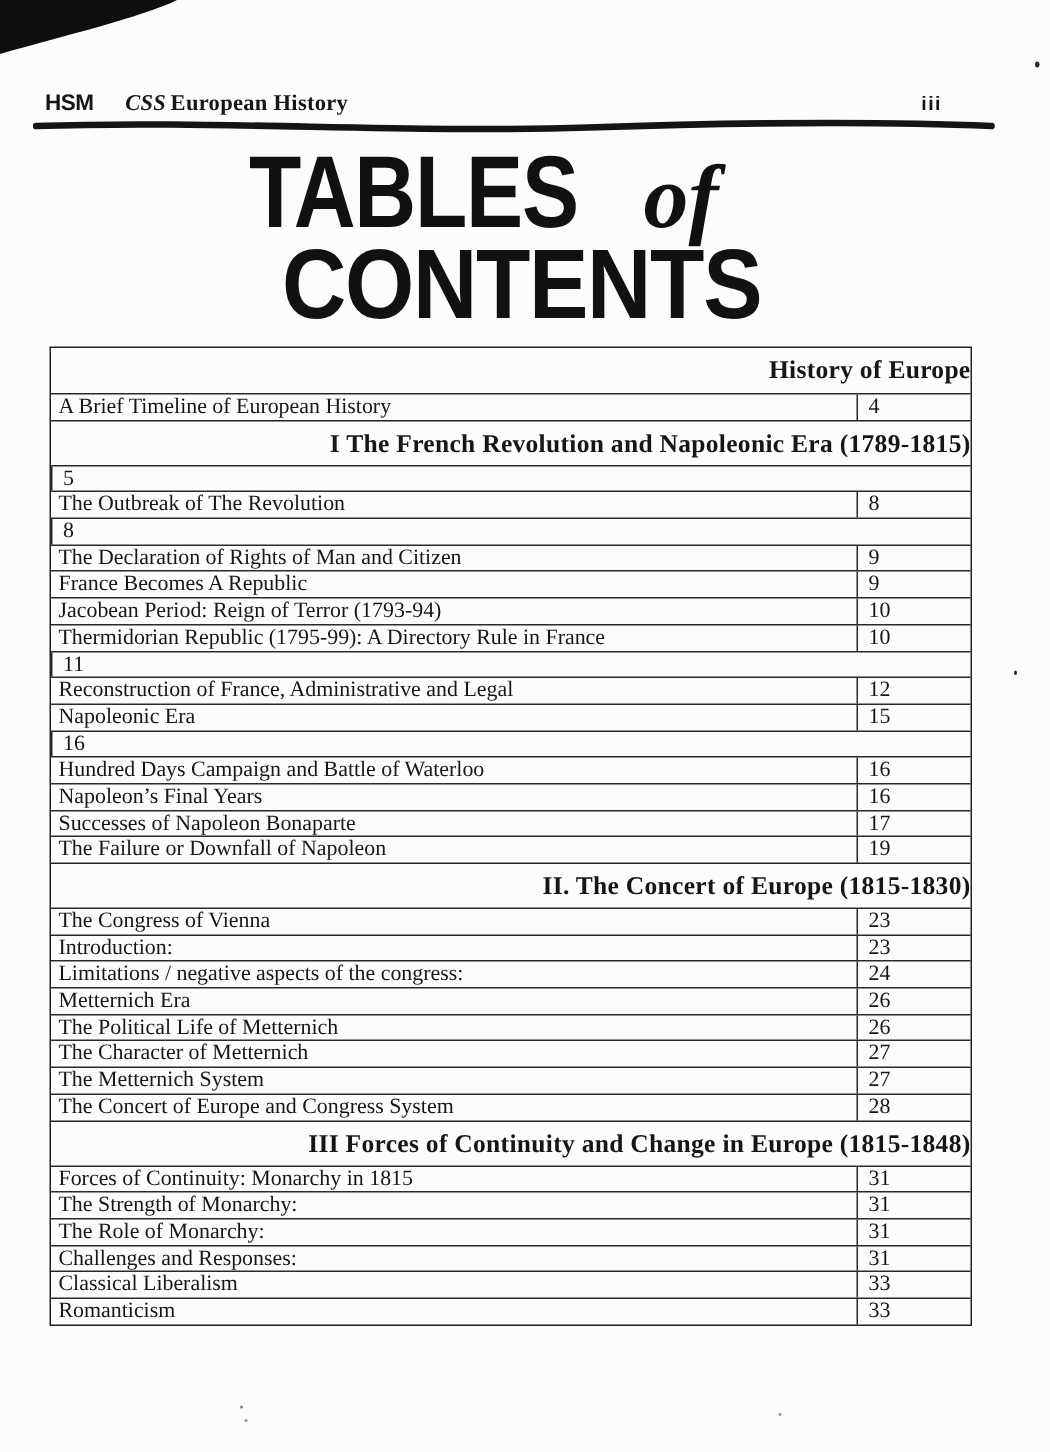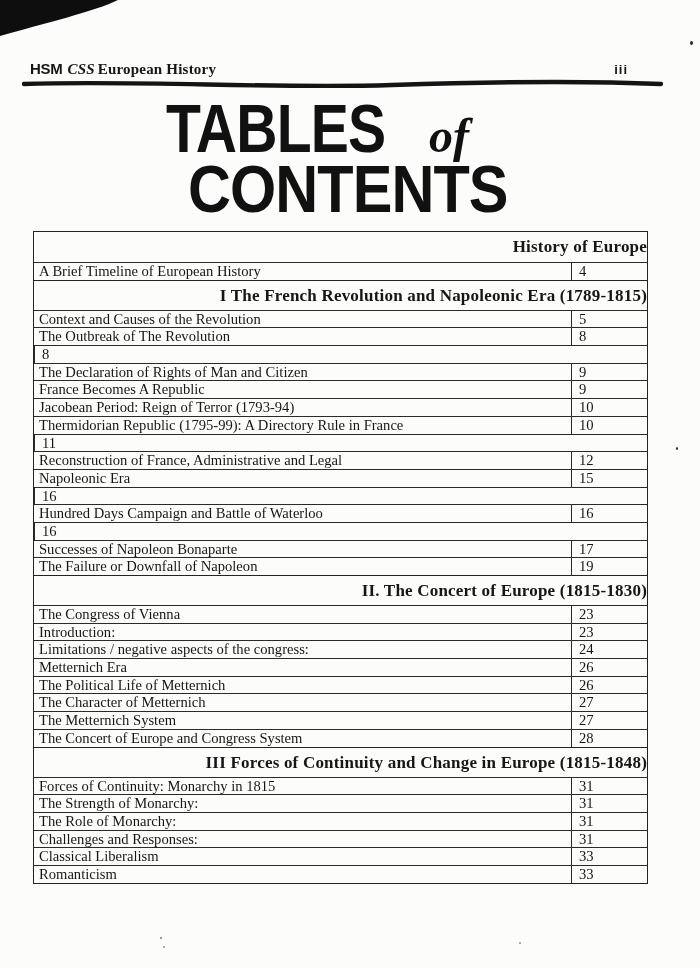--- a/index.html
+++ b/index.html
@@ -16,31 +16,31 @@
   .speck{position:absolute;background:#2a2a2a;border-radius:50%;}
   .dash-artifact{position:absolute;background:#3a3a3a;}
 
   
   .page-header{
     position:absolute;left:30px;top:60px;right:40px;
     font-size:15px;font-weight:bold;letter-spacing:.2px;
     display:flex;justify-content:space-between;align-items:baseline;
   }
   .brand .hsm{font-family:"Liberation Sans",sans-serif;font-weight:bold;letter-spacing:-.3px;}
-  .brand .css{font-style:italic;font-family:"Liberation Serif",serif;margin:0 3px 0 5px;}
+  .brand .css{font-style:italic;font-family:"Liberation Serif",serif;margin:0 3px 0 21px;}
   .brand .rest{font-family:"Liberation Serif",serif;}
   .folio{font-weight:bold;font-size:13px;font-family:"Liberation Sans",sans-serif;letter-spacing:1px;margin-right:32px;}
 
   .header-rule{position:absolute;left:22px;top:79px;}
 
   
   .big-title{position:absolute;left:166px;top:94px;white-space:nowrap;color:#111;}
   .bt-line2{position:absolute;left:188px;top:156px;white-space:nowrap;color:#111;}
   .bt-word{display:inline-block;font-family:"Liberation Sans",sans-serif;font-weight:900;font-size:68px;line-height:1;transform:scaleX(.84);transform-origin:left bottom;letter-spacing:-1px;}
-  .bt-word2{display:inline-block;font-family:"Liberation Serif",serif;font-style:italic;font-weight:bold;font-size:48px;line-height:1;margin-left:2px;text-align:center;}
+  .bt-word2{display:inline-block;font-family:"Liberation Serif",serif;font-style:italic;font-weight:bold;font-size:60px;line-height:1;margin-left:2px;text-align:center;}
   .bt-word3{display:inline-block;font-family:"Liberation Sans",sans-serif;font-weight:900;font-size:66px;line-height:1;transform:scaleX(.90);transform-origin:left bottom;letter-spacing:-1px;}
 
   
   .toc{
     position:absolute;left:33px;top:231px;width:615px;
     border:1.6px solid #232323;
     box-sizing:border-box;
     background:#fcfcfa;
   }
   .sec-heading{
@@ -102,21 +102,20 @@
   </div>
 
   <div class="toc" id="toc">
       <div class="sec-heading">History of Europe</div>
       <div class="toc-row">
         <div class="cell-title">A Brief Timeline of European History</div>
         <div class="cell-page">4</div>
       </div>
       <div class="sec-heading">I The French Revolution and Napoleonic Era (1789-1815)</div>
       <div class="toc-row">
-        <div class="cell-title">Context and Causes of the Revolution</div>
         <div class="cell-page">5</div>
       </div>
       <div class="toc-row">
         <div class="cell-title">The Outbreak of The Revolution</div>
         <div class="cell-page">8</div>
       </div>
       <div class="toc-row">
         <div class="cell-page">8</div>
       </div>
       <div class="toc-row">
@@ -147,20 +146,21 @@
         <div class="cell-page">15</div>
       </div>
       <div class="toc-row">
         <div class="cell-page">16</div>
       </div>
       <div class="toc-row">
         <div class="cell-title">Hundred Days Campaign and Battle of Waterloo</div>
         <div class="cell-page">16</div>
       </div>
       <div class="toc-row">
+        <div class="cell-title">Napoleon’s Final Years</div>
         <div class="cell-page">16</div>
       </div>
       <div class="toc-row">
         <div class="cell-title">Successes of Napoleon Bonaparte</div>
         <div class="cell-page">17</div>
       </div>
       <div class="toc-row">
         <div class="cell-title">The Failure or Downfall of Napoleon</div>
         <div class="cell-page">19</div>
       </div>

